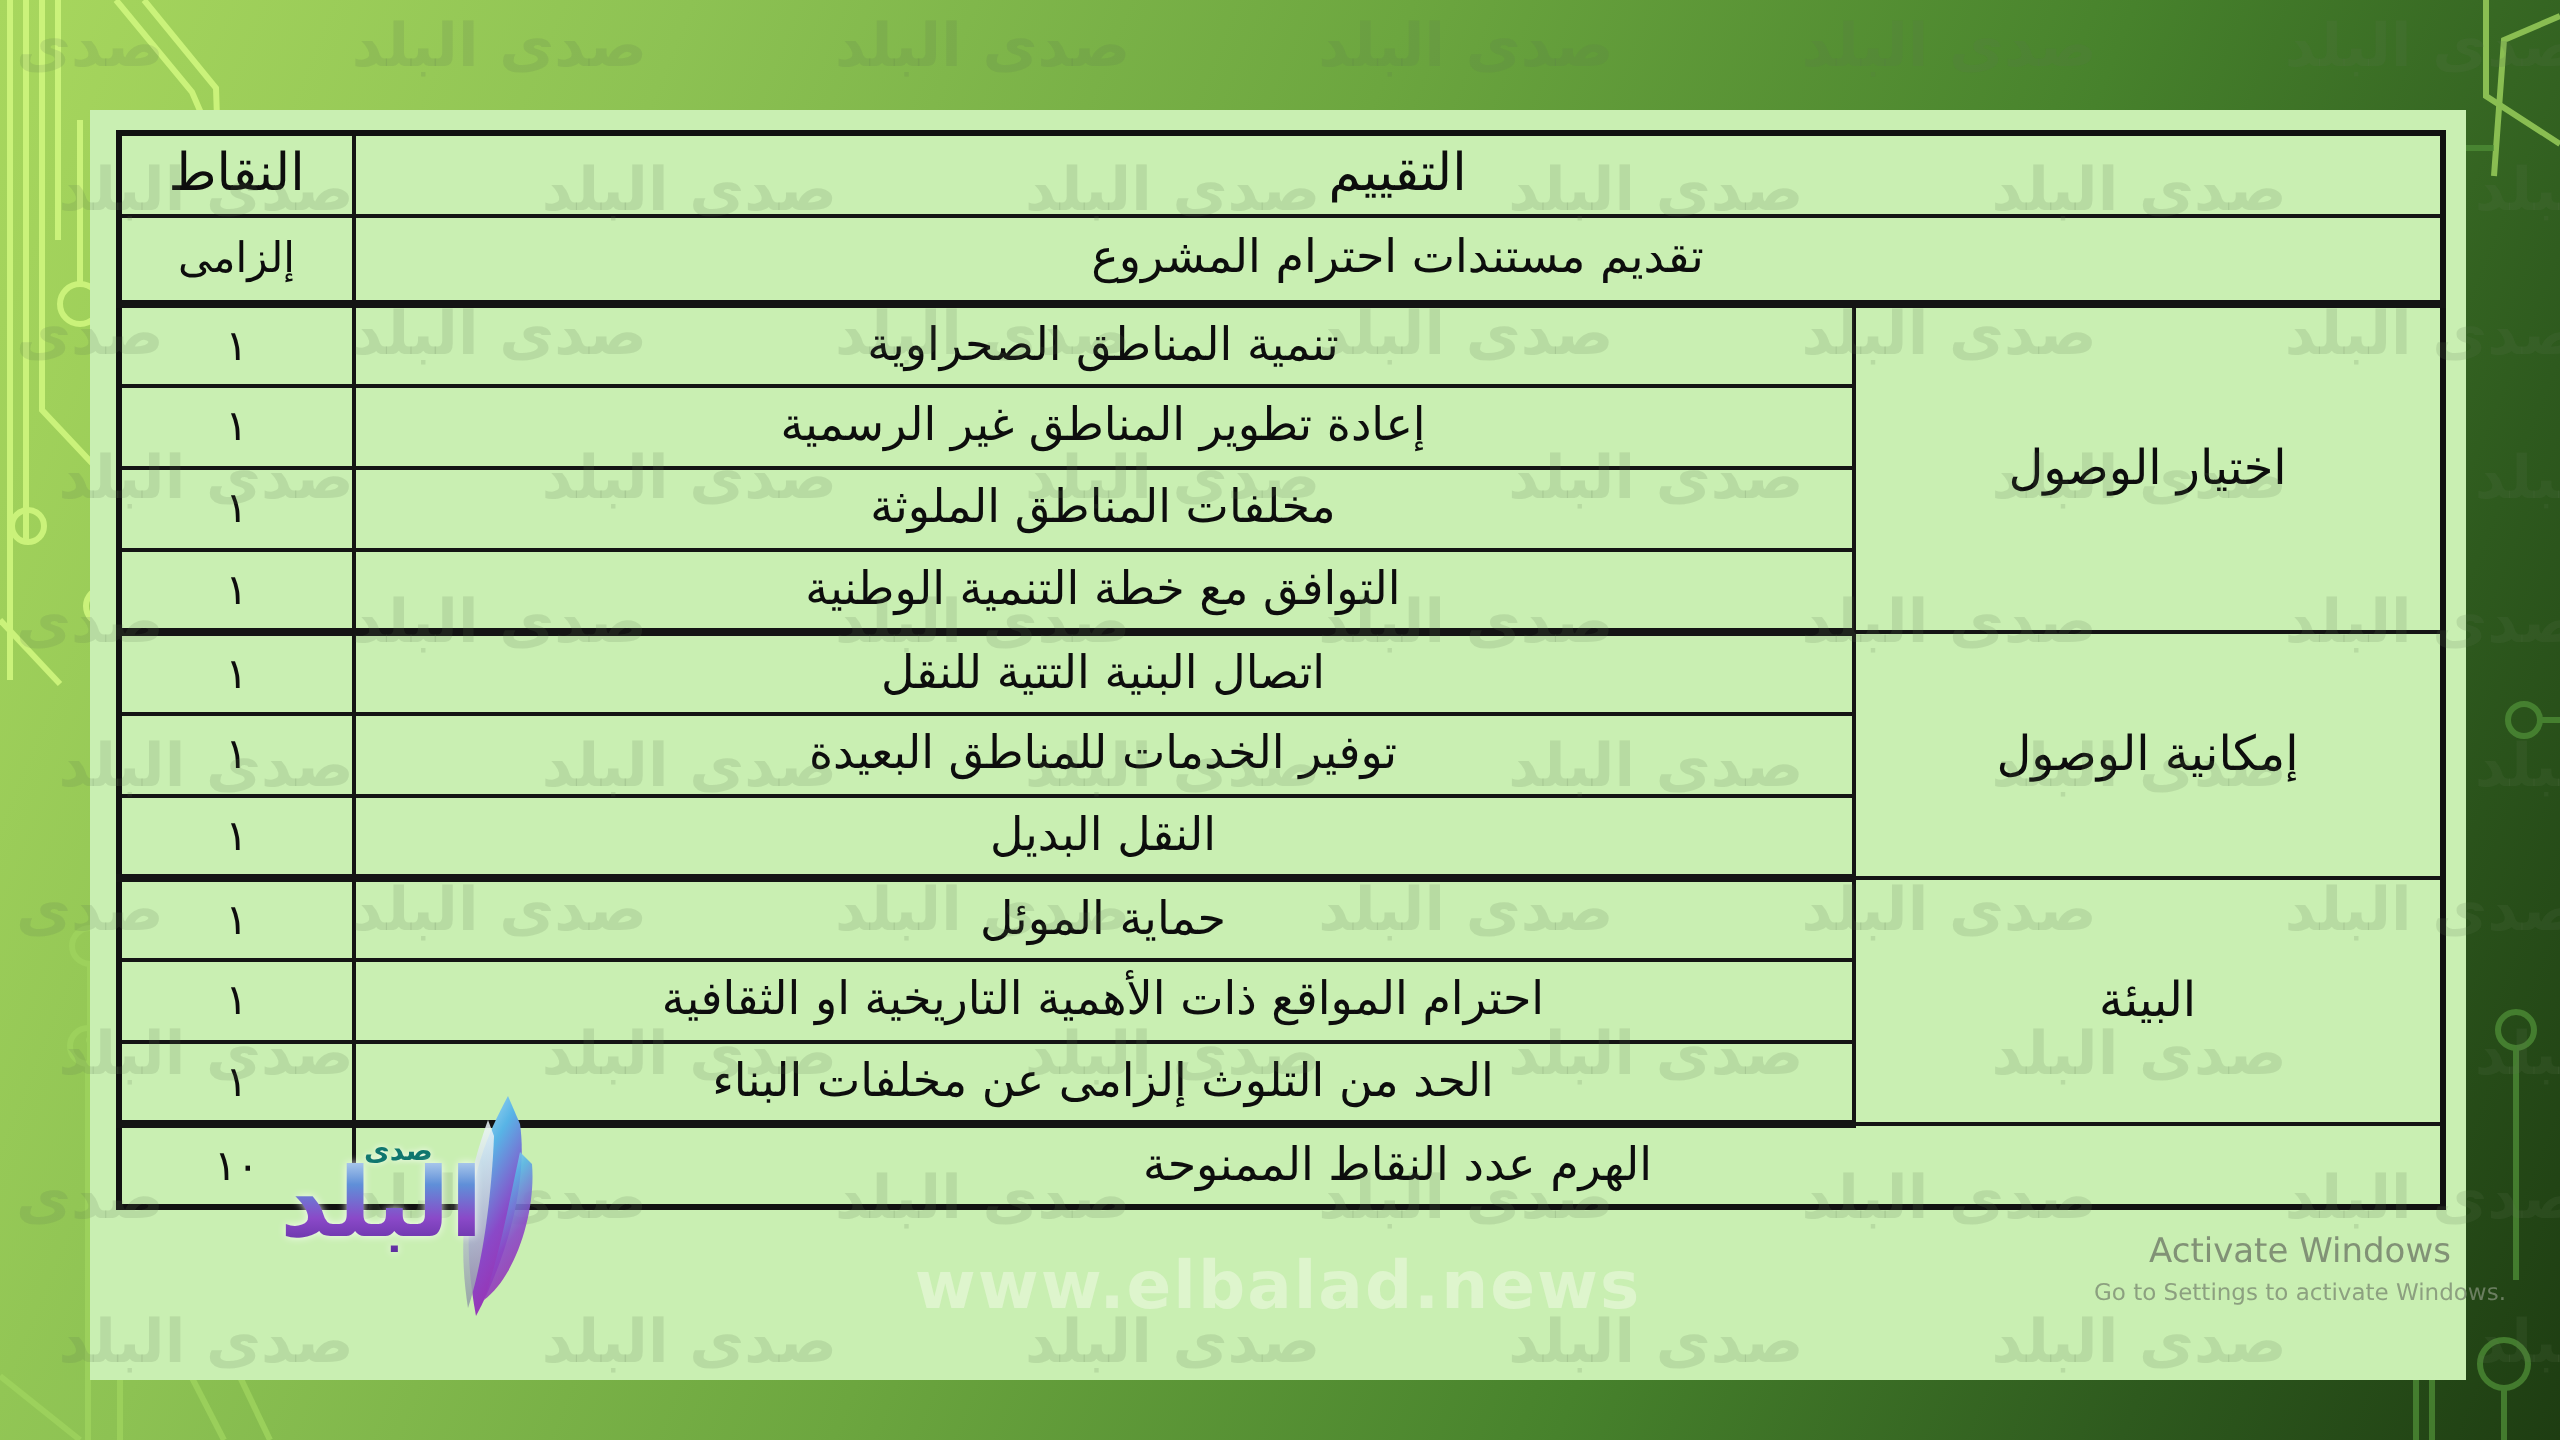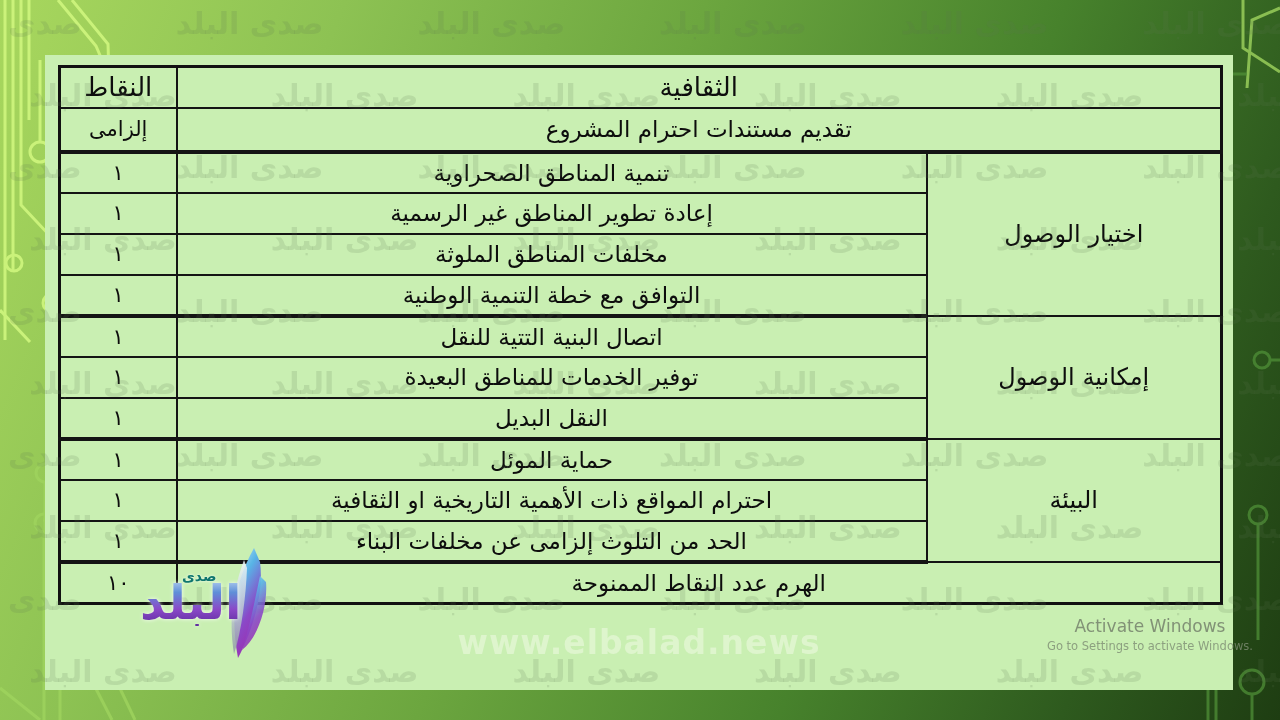--- a/index.html
+++ b/index.html
@@ -110,21 +110,21 @@
   <div class="panel">
 
     <table class="criteria">
       <colgroup>
           <col style="width:295px">
           <col style="width:750px">
           <col style="width:117px">
         </colgroup>
       <tbody>
         <tr class="r1">
-          <td class="hdr" colspan="2">الثقافية</td>
+          <td class="hdr" colspan="2">التقييم</td>
           <td class="hdr">النقاط</td>
         </tr>
         <tr class="r2 thick">
           <td class="cri" colspan="2">تقديم مستندات احترام المشروع</td>
           <td class="pts">إلزامى</td>
         </tr>
 
         <tr class="rr">
           <td class="cat" rowspan="4">اختيار الوصول</td>
           <td class="cri">تنمية المناطق الصحراوية</td>

